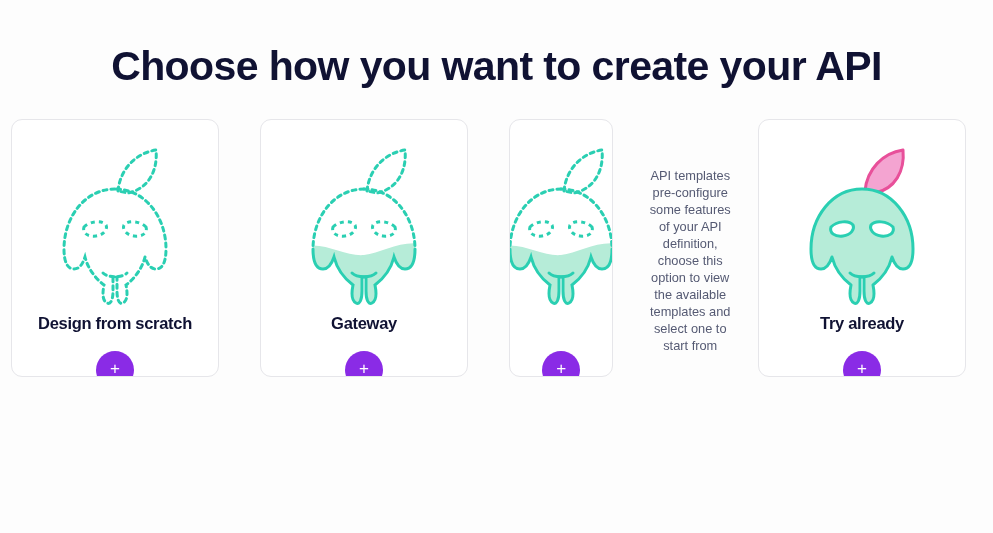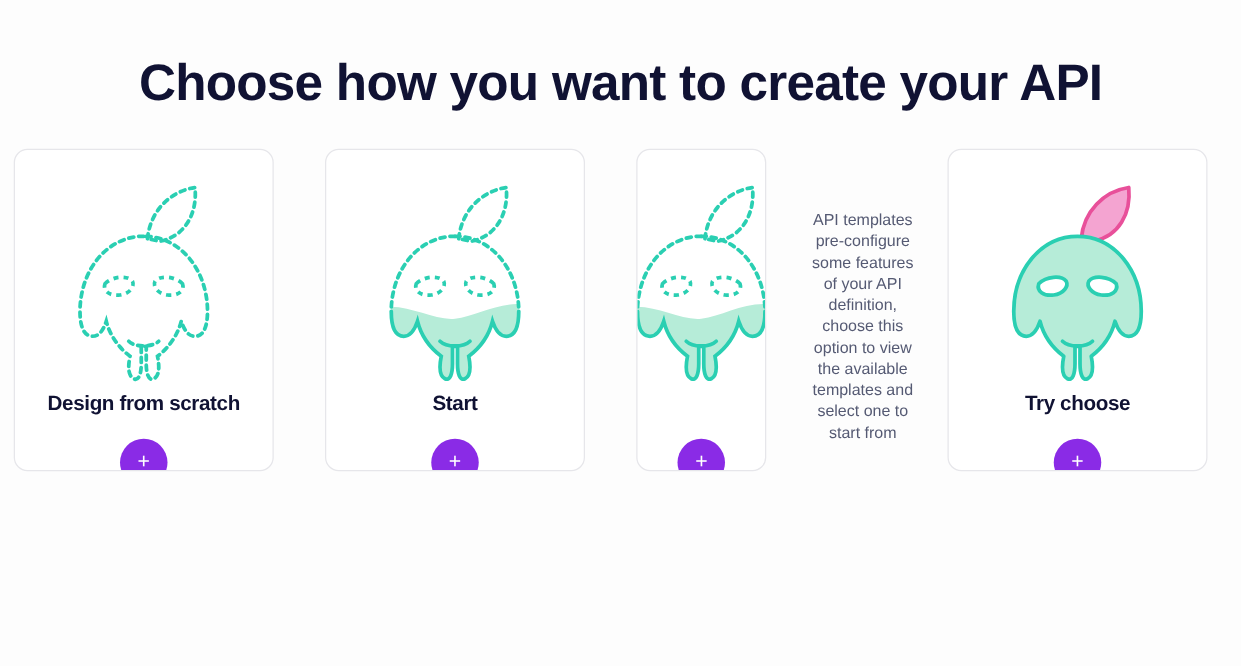--- a/index.html
+++ b/index.html
@@ -167,21 +167,21 @@
                    L63 132 L67 132 L67 146 C67 154 69 160 73 158
                    C77 156 78 150 76 140 C84 134 92 124 95 112
                    C97 118 100 124 106 124 C112 124 116 118 116 104" stroke="#2ACFB2" stroke-width="3" stroke-linecap="round" fill="none"></path>
 
           <path d="M53 128 C58 133 72 133 77 128" stroke="#2ACFB2" stroke-width="3" stroke-linecap="round" fill="none"></path>
 
           <path d="M34 82 C40 76 52 75 56 80 C58 84 54 90 46 91 C38 92 32 88 34 82 Z" stroke="#2ACFB2" stroke-width="3" stroke-dasharray="4 4" fill="none"></path>
           <path d="M96 82 C90 76 78 75 74 80 C72 84 76 90 84 91 C92 92 98 88 96 82 Z" stroke="#2ACFB2" stroke-width="3" stroke-dasharray="4 4" fill="none"></path>
         </svg>
       </div>
-      <div class="card-title">Start</div>
+      <div class="card-title">Gateway</div>
       <button class="plus-btn">
         <span class="plus-glyph">+</span>
       </button>
     </div>
   </div>
 
   <div class="card-col">
     <div class="option-card">
       <div class="mascot-wrap">
         <svg width="130" height="165" viewBox="0 0 130 165" fill="none">
@@ -234,20 +234,20 @@
                    C77 156 78 150 76 140 C84 134 92 124 95 112
                    C97 118 100 124 106 124 C112 124 116 118 116 104
                    C116 72 95 44 65 44 Z" fill="#B6ECD8" stroke="#2ACFB2" stroke-width="3" stroke-linejoin="round"></path>
 
           <path d="M53 128 C58 133 72 133 77 128" stroke="#2ACFB2" stroke-width="3" stroke-linecap="round" fill="none"></path>
 
           <path d="M34 82 C40 76 52 75 56 80 C58 84 54 90 46 91 C38 92 32 88 34 82 Z" fill="#ffffff" stroke="#2ACFB2" stroke-width="3" stroke-linejoin="round"></path>
           <path d="M96 82 C90 76 78 75 74 80 C72 84 76 90 84 91 C92 92 98 88 96 82 Z" fill="#ffffff" stroke="#2ACFB2" stroke-width="3" stroke-linejoin="round"></path>
         </svg>
       </div>
-      <div class="card-title">Try choose</div>
+      <div class="card-title">Try already</div>
       <button class="plus-btn">
         <span class="plus-glyph">+</span>
       </button>
     </div>
   </div>
 
 </div>
 
 </body></html>

